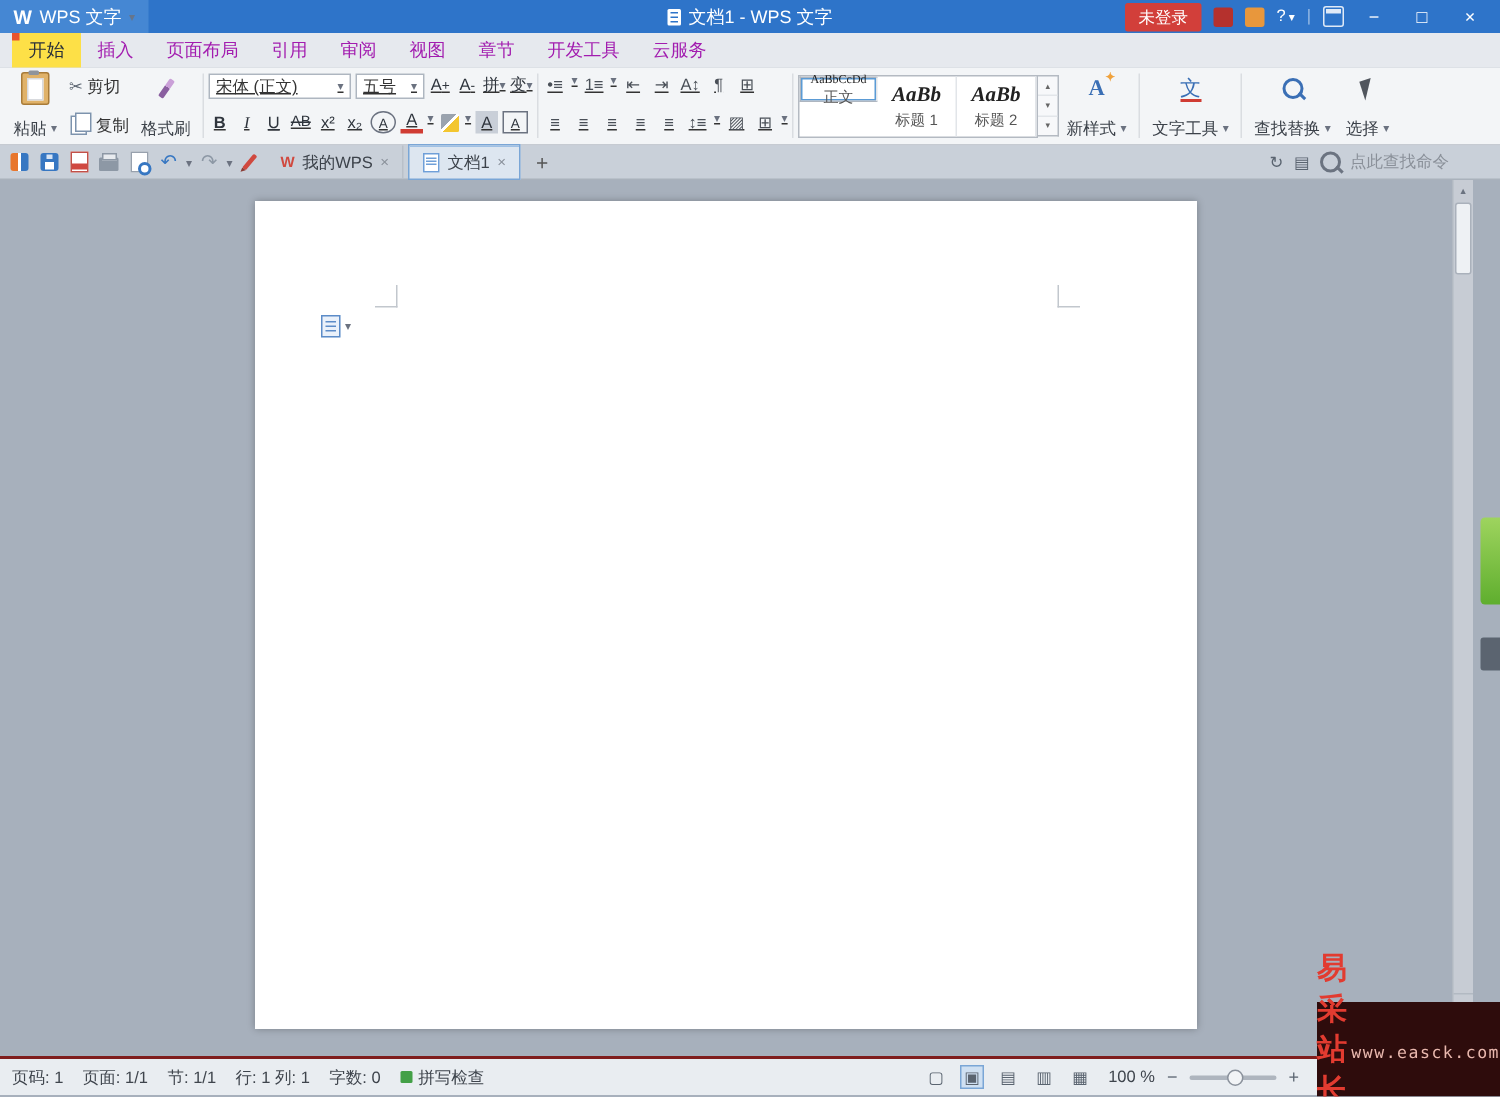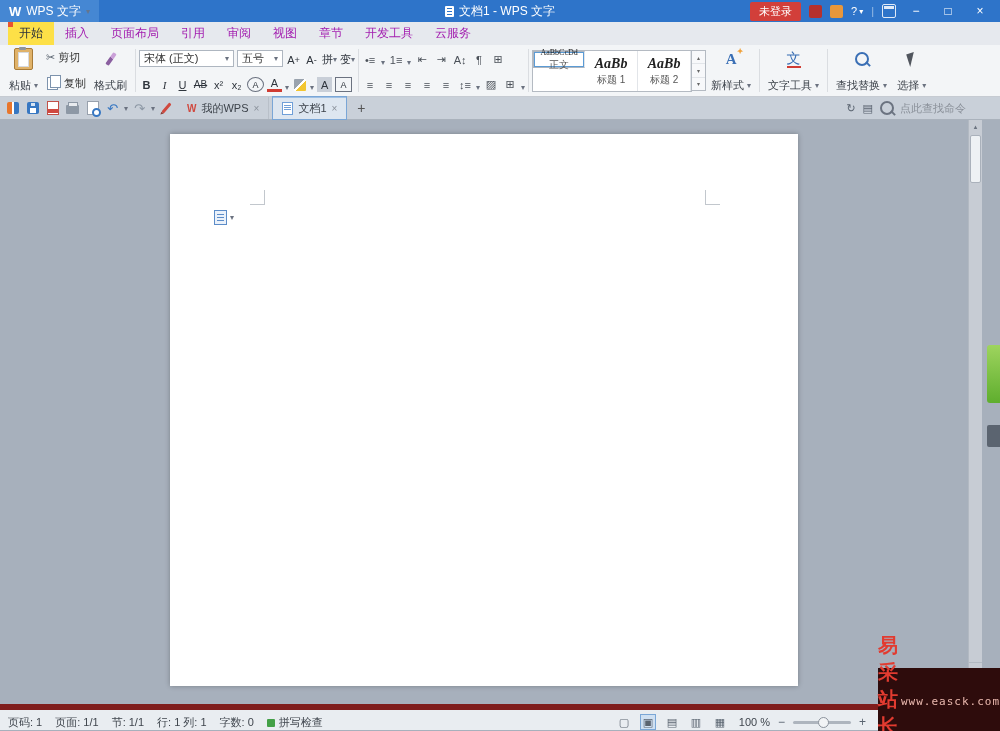--- a/index.html
+++ b/index.html
@@ -33,21 +33,21 @@
   .rtab.active::before{content:"";position:absolute;left:0;top:0;width:5px;height:5px;background:#e8542f;}
 
   
   .ribbonbody{height:52px;background:#f3f5f7;border-bottom:1px solid #c6cbd2;display:flex;align-items:stretch;padding:2px 4px;box-sizing:border-box;}
   .rdiv{width:1px;background:#dadde1;margin:2px 3px;}
   .bigbtn{display:flex;flex-direction:column;align-items:center;justify-content:space-between;padding:1px 5px;font-size:11px;color:#3c424a;cursor:default;}
   .bigbtn .bic{height:22px;display:flex;align-items:center;justify-content:center;}
   .bigbtn .lbl{display:flex;align-items:center;gap:3px;white-space:nowrap;}
   .caret{font-size:8px;color:#6b7280;}
   .gcol{display:flex;flex-direction:column;justify-content:space-between;padding:2px 0;}
-  .rrow{display:flex;align-items:flex-end;gap:3px;height:18px;}
+  .rrow{display:flex;align-items:flex-start;gap:3px;height:18px;text-decoration:underline;}
   .smallbtn{display:flex;align-items:center;gap:3px;font-size:11px;padding:0 3px;height:17px;white-space:nowrap;cursor:default;}
 
   .ic-paste{width:17px;height:20px;background:#e0b269;border:1px solid #a87b38;border-radius:2px;position:relative;}
   .ic-paste::before{content:"";position:absolute;left:4px;top:-2px;width:7px;height:3px;background:#8f949c;border-radius:1px;}
   .ic-paste::after{content:"";position:absolute;left:3px;top:3px;right:3px;bottom:2px;background:#fff;border:1px solid #d8dade;}
   .ic-copy{width:9px;height:11px;border:1px solid #7d93ad;background:#fff;position:relative;margin:0 3px 0 1px;}
   .ic-copy::after{content:"";position:absolute;left:2px;top:-3px;width:9px;height:11px;border:1px solid #7d93ad;background:#fff;}
   .ic-brush{width:4px;height:14px;background:linear-gradient(#caa0d8 0 6px,#8a5fa0 6px);transform:rotate(35deg);border-radius:1px;}
   .scis{color:#5a6470;font-size:11px;}
 
@@ -121,21 +121,21 @@
   .ic-assist::after{content:"";position:absolute;left:2px;right:2px;top:3px;height:1px;background:#5c8cc8;box-shadow:0 3px 0 #5c8cc8,0 6px 0 #5c8cc8;}
   .vscroll{position:absolute;right:18px;top:0;width:14px;height:584px;background:#c7ccd4;border-left:1px solid #b2b9c2;box-sizing:border-box;}
   .sbtn{height:14px;display:flex;align-items:center;justify-content:center;font-size:7px;color:#6b7380;cursor:default;}
   .sthumb{position:absolute;top:15px;left:1px;right:1px;height:46px;background:#eef1f4;border:1px solid #aab1bb;border-radius:2px;cursor:default;}
   .snav{position:absolute;bottom:0;left:0;right:0;display:flex;flex-direction:column;}
   .snav .sbtn{height:13px;border-top:1px solid #b2b9c2;}
   .blob-green{position:absolute;right:0;top:225px;width:13px;height:58px;background:linear-gradient(#9ed45e,#5fae2e);border-radius:3px 0 0 3px;}
   .blob-dark{position:absolute;right:0;top:305px;width:13px;height:22px;background:#5b6470;border-radius:2px 0 0 2px;}
 
   
-  .statusbar{height:26px;background:#e9edf1;border-top:6px solid #7f1d1d;display:flex;align-items:flex-end;padding:0 8px;gap:13px;font-size:11px;color:#3f454d;box-sizing:border-box;}
+  .statusbar{height:26px;background:#e9edf1;border-top:2px solid #7f1d1d;display:flex;align-items:center;padding:0 8px;gap:13px;font-size:11px;color:#3f454d;box-sizing:border-box;}
   .spellwrap{display:flex;align-items:center;gap:4px;}
   .spell-dot{width:8px;height:8px;background:#43a047;display:inline-block;border-radius:1px;}
   .sb-right{margin-left:auto;display:flex;align-items:center;gap:8px;padding-right:126px;}
   .vicon{width:16px;height:16px;display:flex;align-items:center;justify-content:center;font-size:11px;color:#5a6470;box-sizing:border-box;cursor:default;}
   .vicon.active{background:#cfe0f2;border:1px solid #7aa6d6;}
   .zoomlbl{min-width:34px;text-align:right;}
   .zbtn{font-size:12px;color:#5a6470;cursor:default;}
   .ztrack{width:58px;height:3px;background:#aeb5be;border-radius:2px;position:relative;cursor:default;}
   .zhandle{position:absolute;left:25px;top:-4px;width:9px;height:9px;background:#f2f4f6;border:1px solid #8b929c;border-radius:50%;}
 

